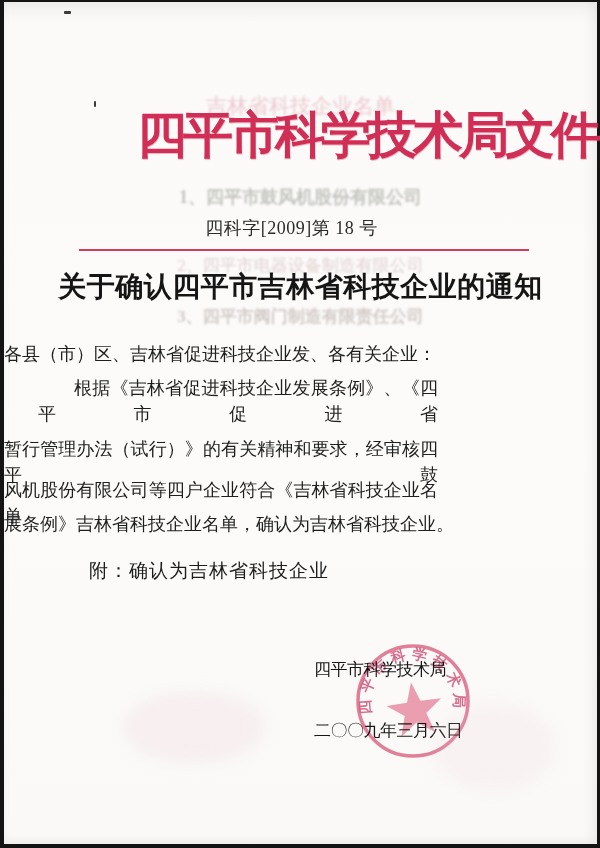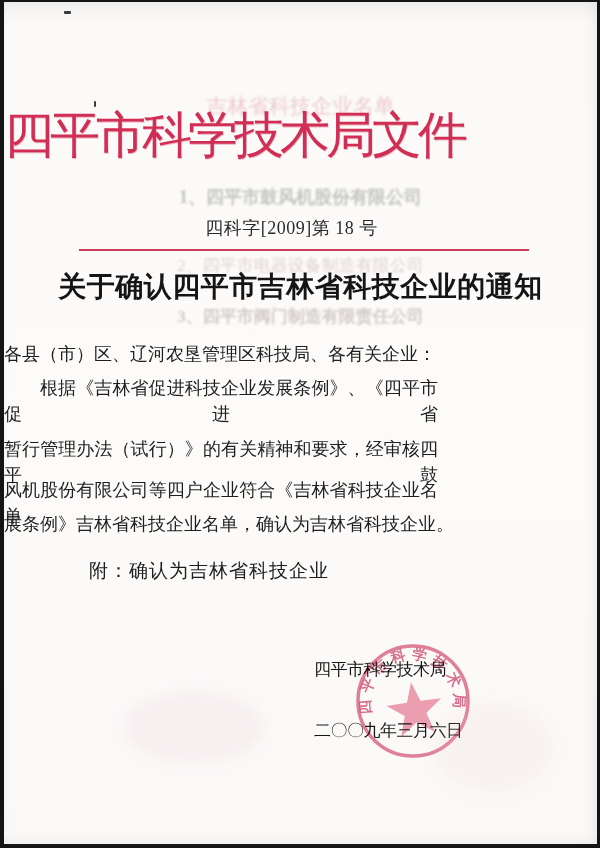--- a/index.html
+++ b/index.html
@@ -11,22 +11,22 @@
   }
   .paper {
     position:absolute; left:4px; top:2px; right:3px; bottom:4px;
     background:linear-gradient(180deg,#f2f1f0 0%, #fbfaf9 2.5%, #fcfbfa 55%, #faf9f8 100%);
     box-shadow:inset -6px 0 12px rgba(0,0,0,0.04), inset 0 -4px 10px rgba(0,0,0,0.03);
   }
   .abs { position:absolute; }
 
   
   .letterhead {
-    left:0; right:0; top:100px; text-align:left;
-    font-size:50px; font-weight:400; letter-spacing:-4px;
+    left:0; right:0; top:100px; text-align:right;
+    font-size:50px; font-weight:700; letter-spacing:-4px;
     color:#d12e55; white-space:nowrap;
     text-shadow:0.5px 0.5px 0 rgba(209,46,85,0.35);
   }
   .doc-number {
     left:0; right:0; top:214px; text-align:center;
     font-size:18px; color:#2b2b2b; letter-spacing:0.5px;
     transform:translateX(-9px);
   }
   .red-rule {
     left:75px; top:247px; width:450px; height:2px;
@@ -80,22 +80,22 @@
   <div class="abs ghost ghost-line3">3、四平市阀门制造有限责任公司</div>
 
   <div class="abs letterhead">四平市科学技术局文件</div>
 
   <div class="abs doc-number">四科字[2009]第 18 号</div>
 
   <div class="abs red-rule"></div>
 
   <div class="abs doc-title">关于确认四平市吉林省科技企业的通知</div>
 
-  <div class="abs bline" style="top:339px;">各县（市）区、辽河农垦管理区科技局、各有关企业：</div>
-  <div class="abs bline just indent2" style="top:373px;">根据《吉林省促进科技企业发展条例》、《四平市促进省</div>
+  <div class="abs bline" style="top:339px;">各县（市）区、吉林省促进科技企业发、各有关企业：</div>
+  <div class="abs bline just indent2" style="top:373px;padding-left:34px;">根据《吉林省促进科技企业发展条例》、《四平市促进省</div>
   <div class="abs bline just" style="top:434px;">暂行管理办法（试行）》的有关精神和要求，经审核四平鼓</div>
   <div class="abs bline just" style="top:475px;">风机股份有限公司等四户企业符合《吉林省科技企业名单</div>
   <div class="abs bline" style="top:509px;">展条例》吉林省科技企业名单，确认为吉林省科技企业。</div>
 
   <div class="abs attachment">附：确认为吉林省科技企业</div>
 
   <div class="abs signer">四平市科学技术局</div>
   <div class="abs sign-date">二〇〇九年三月六日</div>
 
   <svg class="abs seal" viewBox="0 0 124 124">

